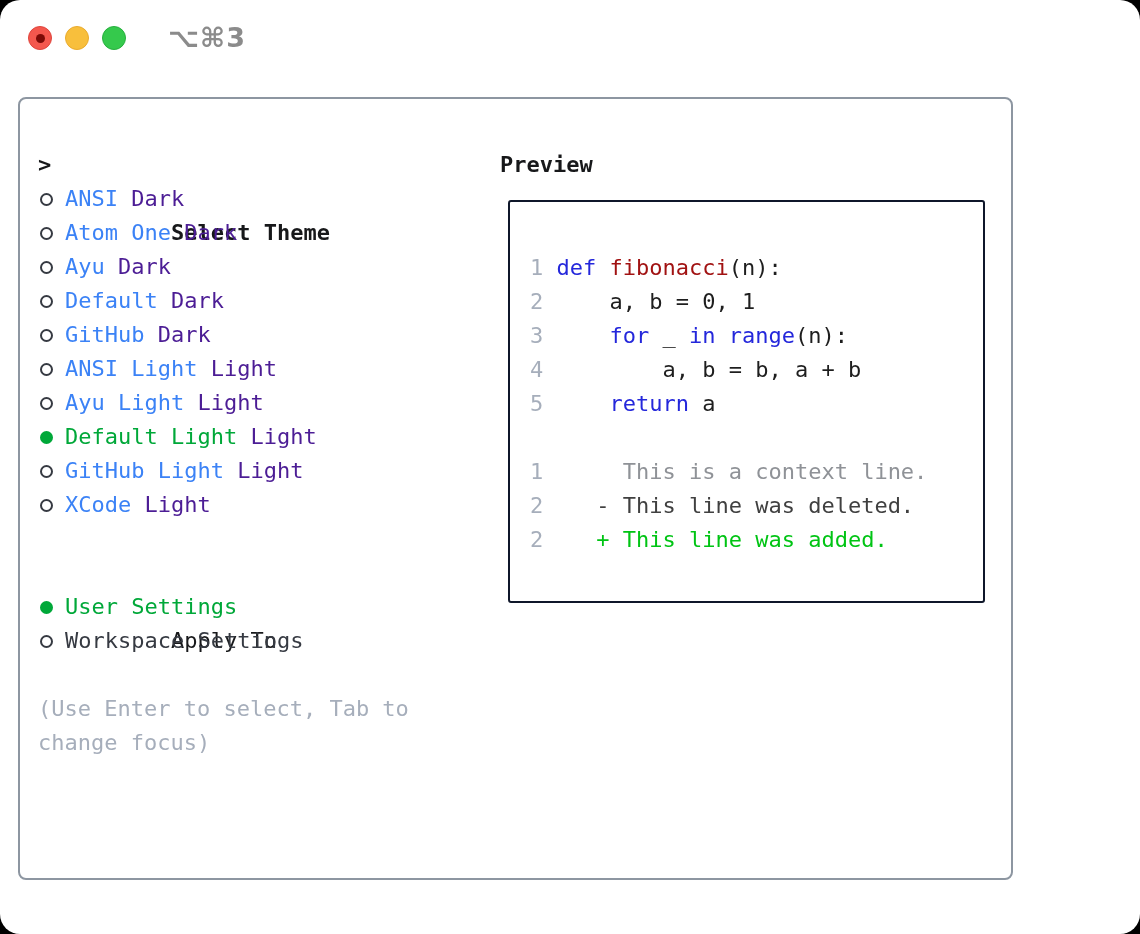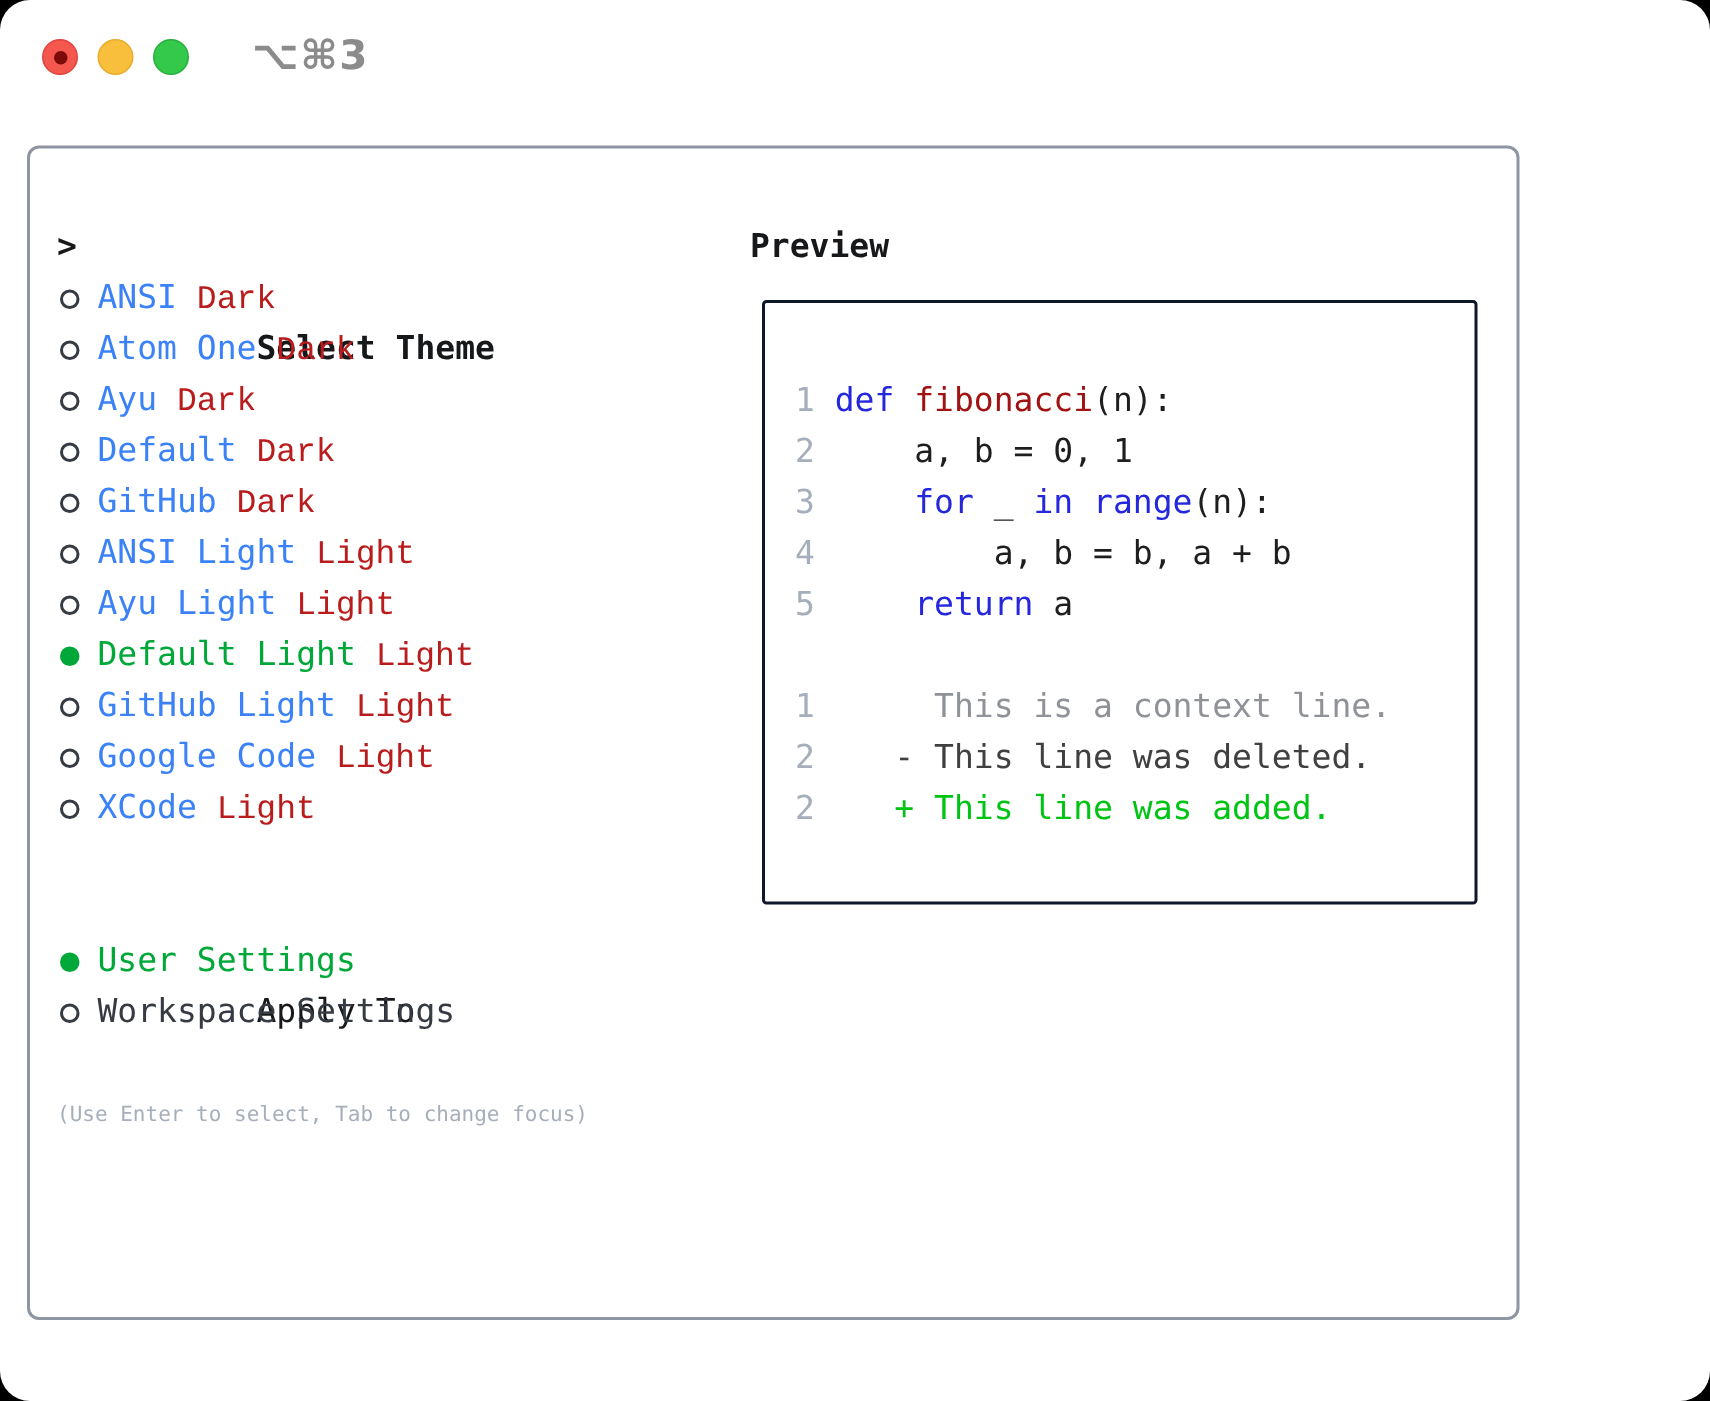--- a/index.html
+++ b/index.html
@@ -34,26 +34,26 @@
     font-size:22px;line-height:34px;color:#17181a;
   }
   .row{position:relative;height:34px;line-height:34px;padding-left:27px;box-sizing:border-box;white-space:pre;}
   .row .marker{position:absolute;left:0;top:0;width:27px;height:34px;display:block;}
   .cursor-glyph{position:absolute;left:0;top:0;width:27px;height:34px;font-weight:bold;color:#17181a;}
   .circle{position:absolute;left:2px;top:50%;margin-top:-6.5px;width:13px;height:13px;border-radius:50%;
     border:2px solid #363a42;box-sizing:border-box;background:transparent;}
   .circle.filled{background:#00a839;border-color:#00a839;}
   .bold{font-weight:bold;color:#17181a;}
   .t-name{color:#3b82f6;}
-  .t-variant{color:#b91c1c;font-family:Liberation Mono, monospace;}
+  .t-variant{color:#4c1d95;}
   .theme-item.selected .t-name{color:#00a839;margin-top:27px;}
   .apply-title{color:#17181a;}
   .opt-label{color:#363a42;}
   .apply-item.selected .opt-label{color:#00a839;}
-  .hint{margin-top:0;width:420px;color:#a6aebb;font-size:14px;line-height:34px;white-space:normal;}
+  .hint{margin-top:0;width:420px;color:#a6aebb;font-size:22px;line-height:34px;white-space:normal;}
   
   .preview-header{position:absolute;left:480px;top:49px;height:34px;line-height:34px;font-size:22px;font-weight:bold;color:#17181a;}
   .preview-box{
     position:absolute;left:488px;top:101px;width:473px;height:399px;
     border:2px solid #0f172a;border-radius:3px;box-sizing:content-box;
     background:#fff;overflow:hidden;
   }
   .code-lines{position:absolute;left:20px;top:49px;}
   .crow{height:34px;line-height:34px;font-size:22px;white-space:pre;}
   .ln{color:#a6aebb;}
@@ -89,21 +89,20 @@
       <div id="theme-list">
           <div class="row theme-item"><span class="marker"><span class="circle"></span></span><span class="t-name">ANSI</span> <span class="t-variant">Dark</span></div>
           <div class="row theme-item"><span class="marker"><span class="circle"></span></span><span class="t-name">Atom One</span> <span class="t-variant">Dark</span></div>
           <div class="row theme-item"><span class="marker"><span class="circle"></span></span><span class="t-name">Ayu</span> <span class="t-variant">Dark</span></div>
           <div class="row theme-item"><span class="marker"><span class="circle"></span></span><span class="t-name">Default</span> <span class="t-variant">Dark</span></div>
           <div class="row theme-item"><span class="marker"><span class="circle"></span></span><span class="t-name">GitHub</span> <span class="t-variant">Dark</span></div>
           <div class="row theme-item"><span class="marker"><span class="circle"></span></span><span class="t-name">ANSI Light</span> <span class="t-variant">Light</span></div>
           <div class="row theme-item"><span class="marker"><span class="circle"></span></span><span class="t-name">Ayu Light</span> <span class="t-variant">Light</span></div>
           <div class="row selected theme-item"><span class="marker"><span class="circle filled"></span></span><span class="t-name">Default Light</span> <span class="t-variant">Light</span></div>
           <div class="row theme-item"><span class="marker"><span class="circle"></span></span><span class="t-name">GitHub Light</span> <span class="t-variant">Light</span></div>
-          <div class="row theme-item"><span class="marker"><span class="circle"></span></span><span class="t-name">Google Code</span> <span class="t-variant">Light</span></div>
           <div class="row theme-item"><span class="marker"><span class="circle"></span></span><span class="t-name">XCode</span> <span class="t-variant">Light</span></div>
         </div>
 
       <div class="row"></div>
 
       <div class="row">
         <span class="marker"></span>
         <span class="apply-title">Apply To</span>
       </div>
 

